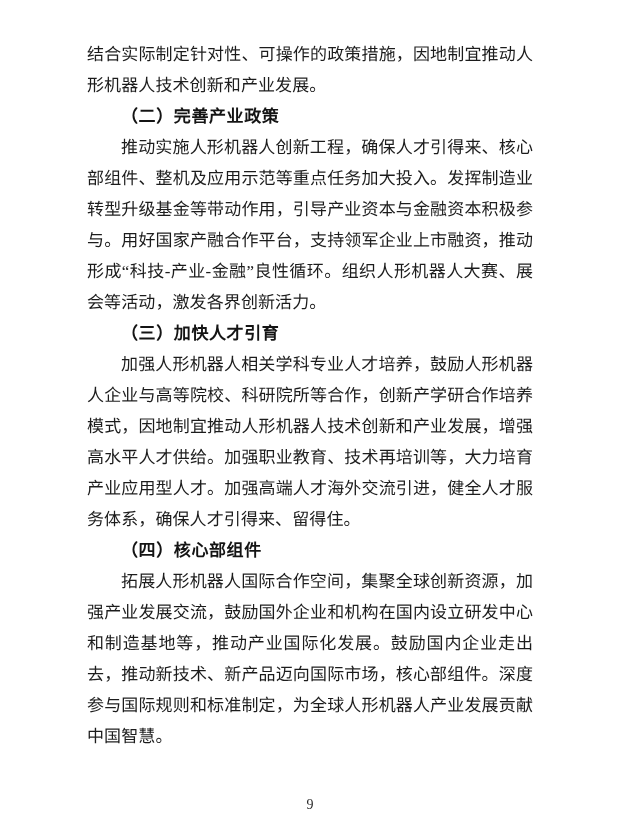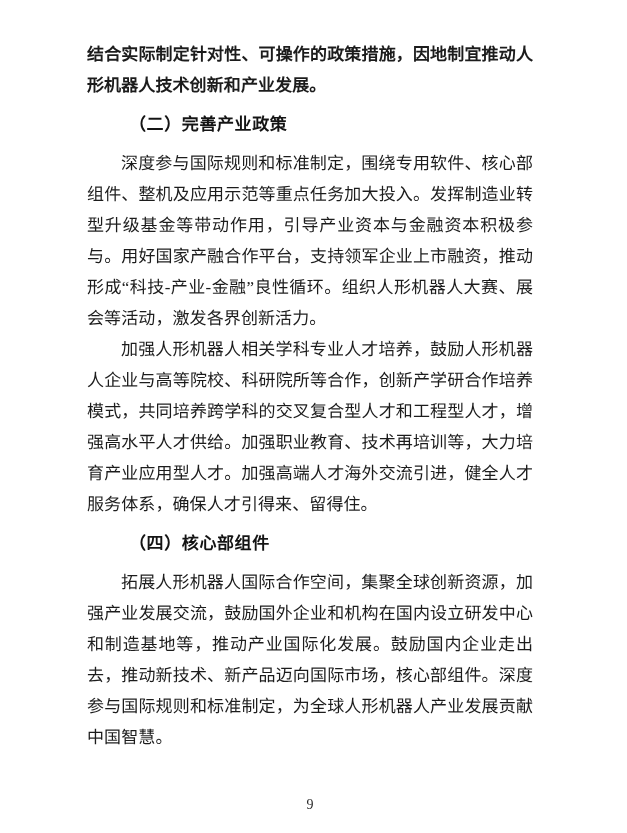--- a/index.html
+++ b/index.html
@@ -27,24 +27,23 @@
     text-justify: inter-character;
   }
   .para {
     margin: 0;
     padding: 0;
     text-indent: 2em;
     letter-spacing: 0.1px;
   }
   .para.no-indent {
     text-indent: 0;
-    font-weight: bold;
   }
   .heading {
-    margin: 8px;
+    margin: 0;
     padding: 0;
     font-size: 17px;
     font-weight: 700;
     text-indent: 2em;
     letter-spacing: 0.6px;
     color: #141414;
   }
   .page-number {
     position: absolute;
     left: 87px;
@@ -56,19 +55,20 @@
     font-family: "Liberation Serif", "DejaVu Serif", serif;
   }
 </style>
 </head>
 <body>
 
 <div class="page">
   <div class="content">
     <p class="para no-indent">结合实际制定针对性、可操作的政策措施，因地制宜推动人形机器人技术创新和产业发展。</p>
     <h3 class="heading">（二）完善产业政策</h3>
-    <p class="para">深度参与国际规则和标准制定，围绕专用软件、核心部组件、整机及应用示范等重点任务加大投入。发挥制造业转型升级基金等带动作用，引导产业资本与金融资本积极参与。用好国家产融合作平台，支持领军企业上市融资，推动形成“科技-产业-金融”良性循环。组织人形机器人大赛、展会等活动，激发各界创新活力。</p>
-    <p class="para">加强人形机器人相关学科专业人才培养，鼓励人形机器人企业与高等院校、科研院所等合作，创新产学研合作培养模式，共同培养跨学科的交叉复合型人才和工程型人才，增强高水平人才供给。加强职业教育、技术再培训等，大力培育产业应用型人才。加强高端人才海外交流引进，健全人才服务体系，确保人才引得来、留得住。</p>
+    <p class="para">推动实施人形机器人创新工程，确保人才引得来、核心部组件、整机及应用示范等重点任务加大投入。发挥制造业转型升级基金等带动作用，引导产业资本与金融资本积极参与。用好国家产融合作平台，支持领军企业上市融资，推动形成“科技-产业-金融”良性循环。组织人形机器人大赛、展会等活动，激发各界创新活力。</p>
+    <h3 class="heading">（三）加快人才引育</h3>
+    <p class="para">加强人形机器人相关学科专业人才培养，鼓励人形机器人企业与高等院校、科研院所等合作，创新产学研合作培养模式，因地制宜推动人形机器人技术创新和产业发展，增强高水平人才供给。加强职业教育、技术再培训等，大力培育产业应用型人才。加强高端人才海外交流引进，健全人才服务体系，确保人才引得来、留得住。</p>
     <h3 class="heading">（四）核心部组件</h3>
     <p class="para">拓展人形机器人国际合作空间，集聚全球创新资源，加强产业发展交流，鼓励国外企业和机构在国内设立研发中心和制造基地等，推动产业国际化发展。鼓励国内企业走出去，推动新技术、新产品迈向国际市场，核心部组件。深度参与国际规则和标准制定，为全球人形机器人产业发展贡献中国智慧。</p>
   </div>
   <div class="page-number">9</div>
 </div>
 
 </body></html>

